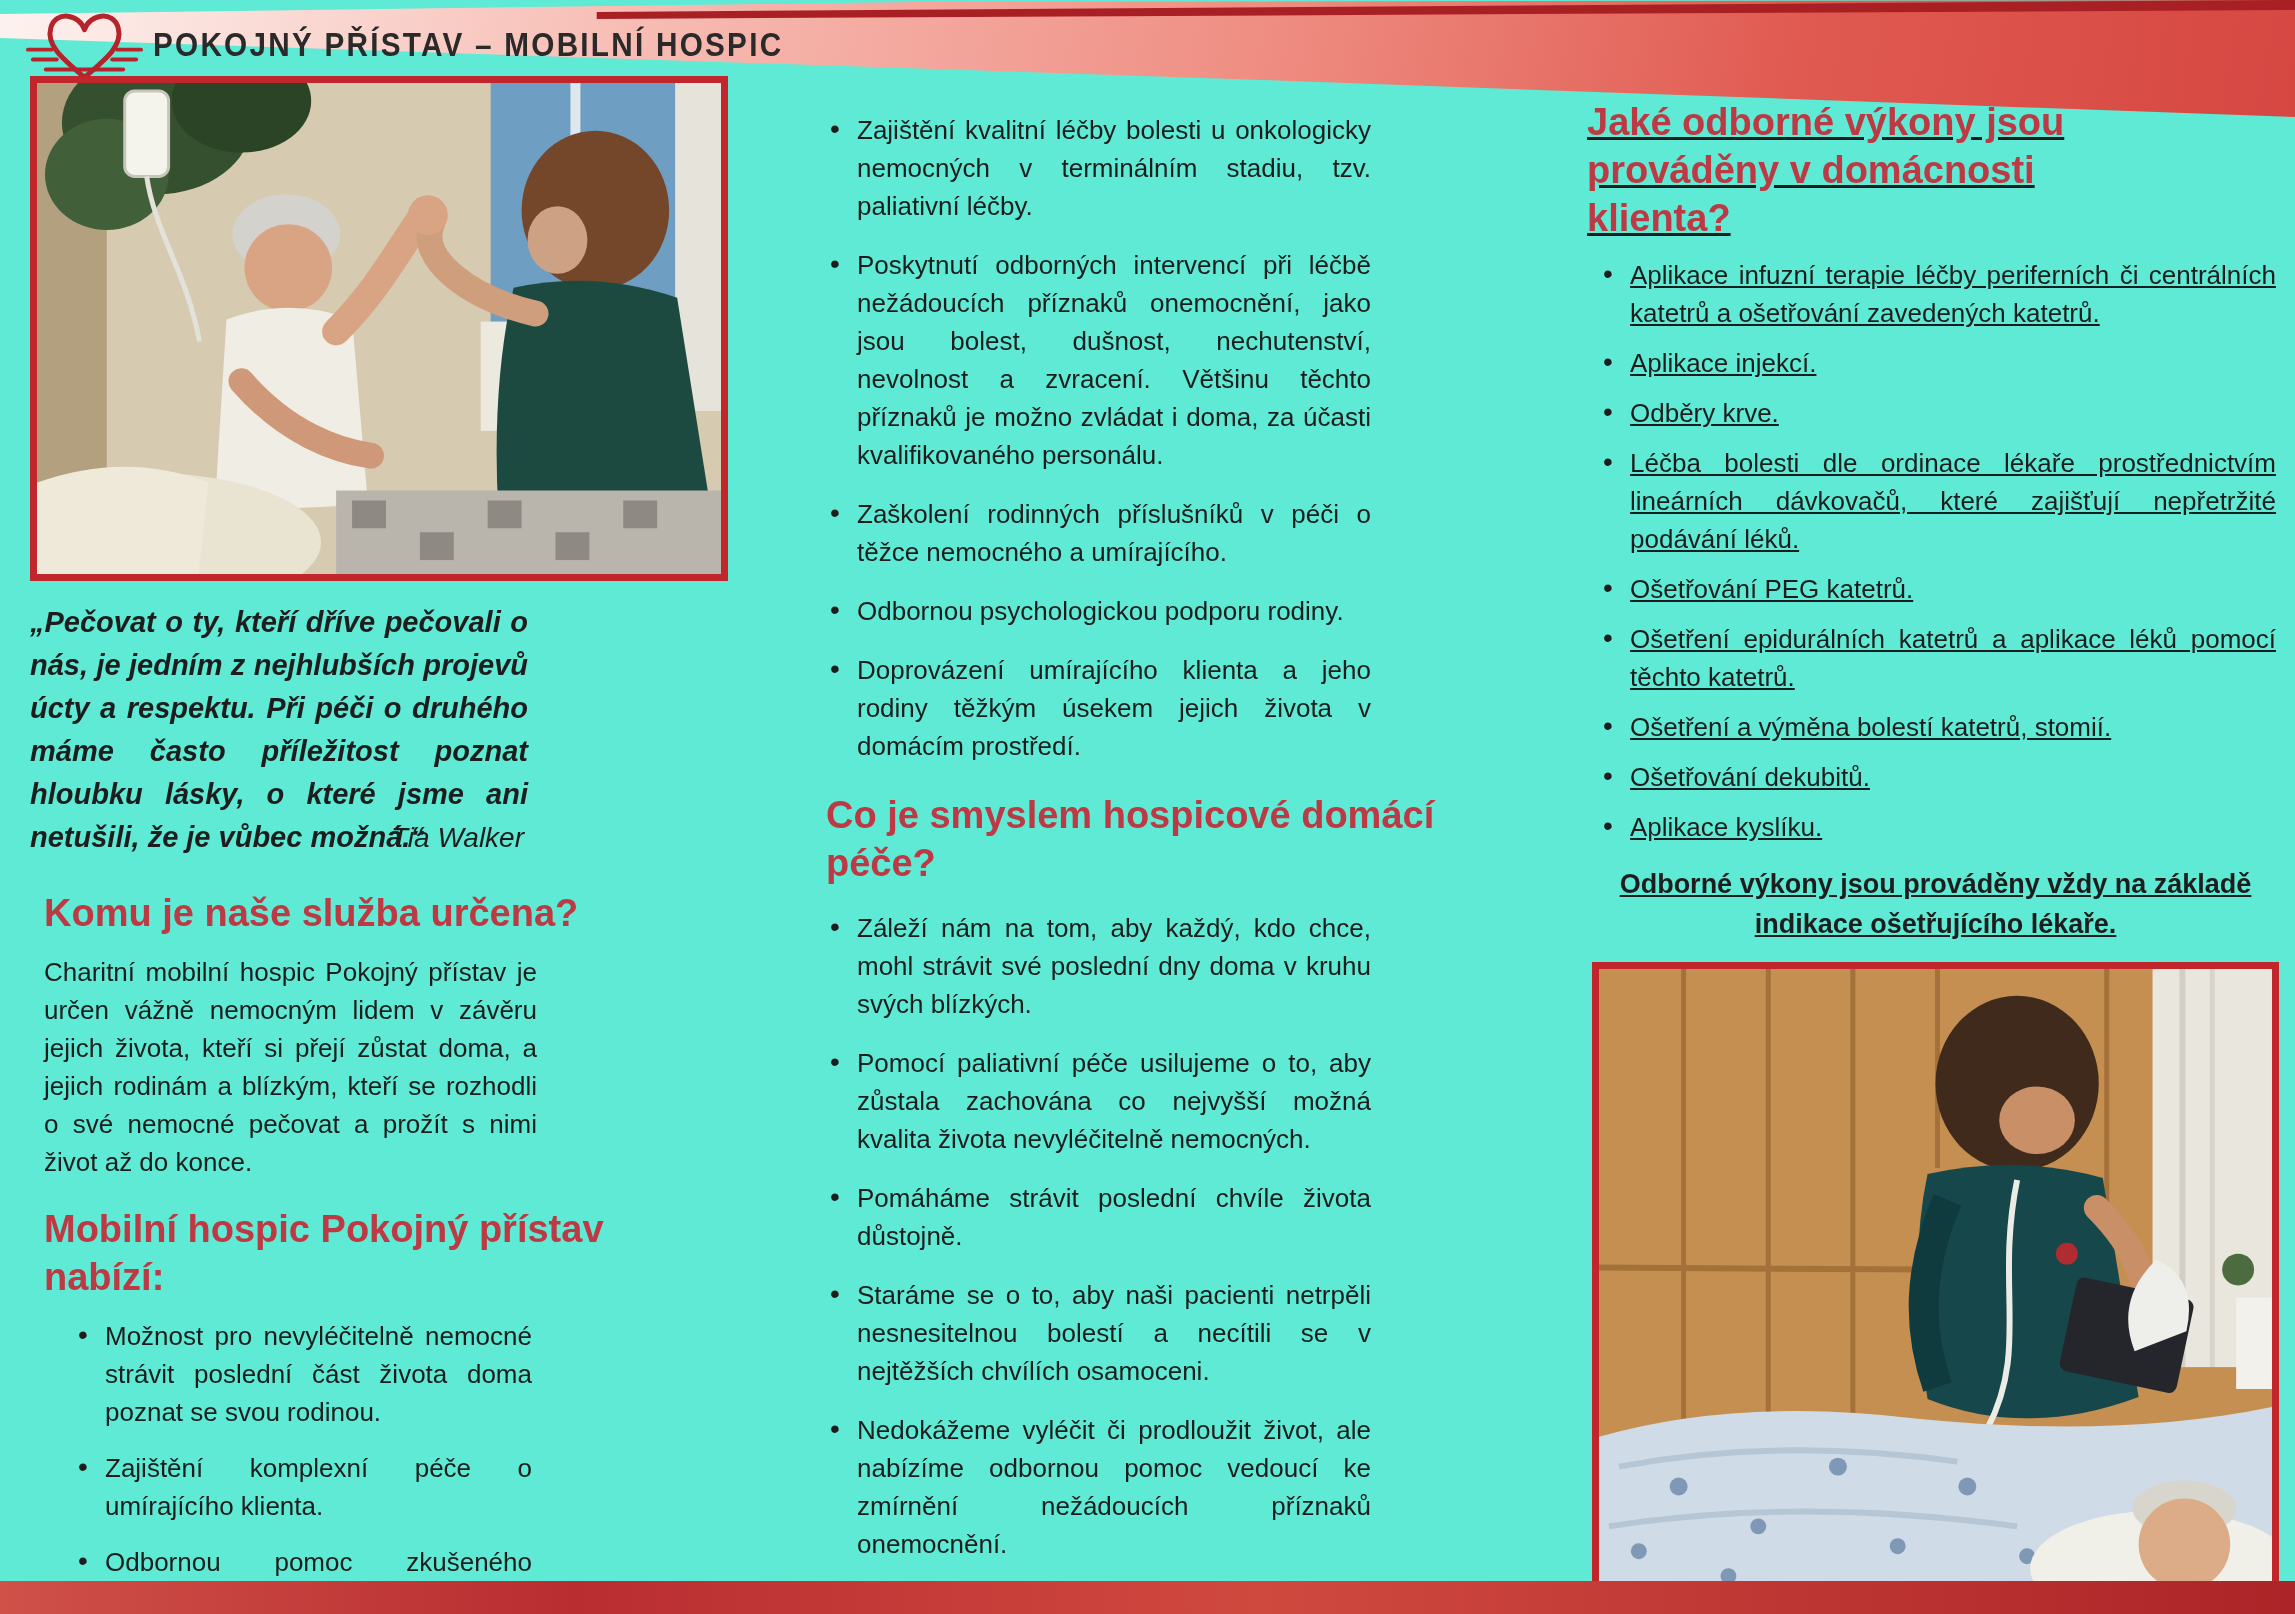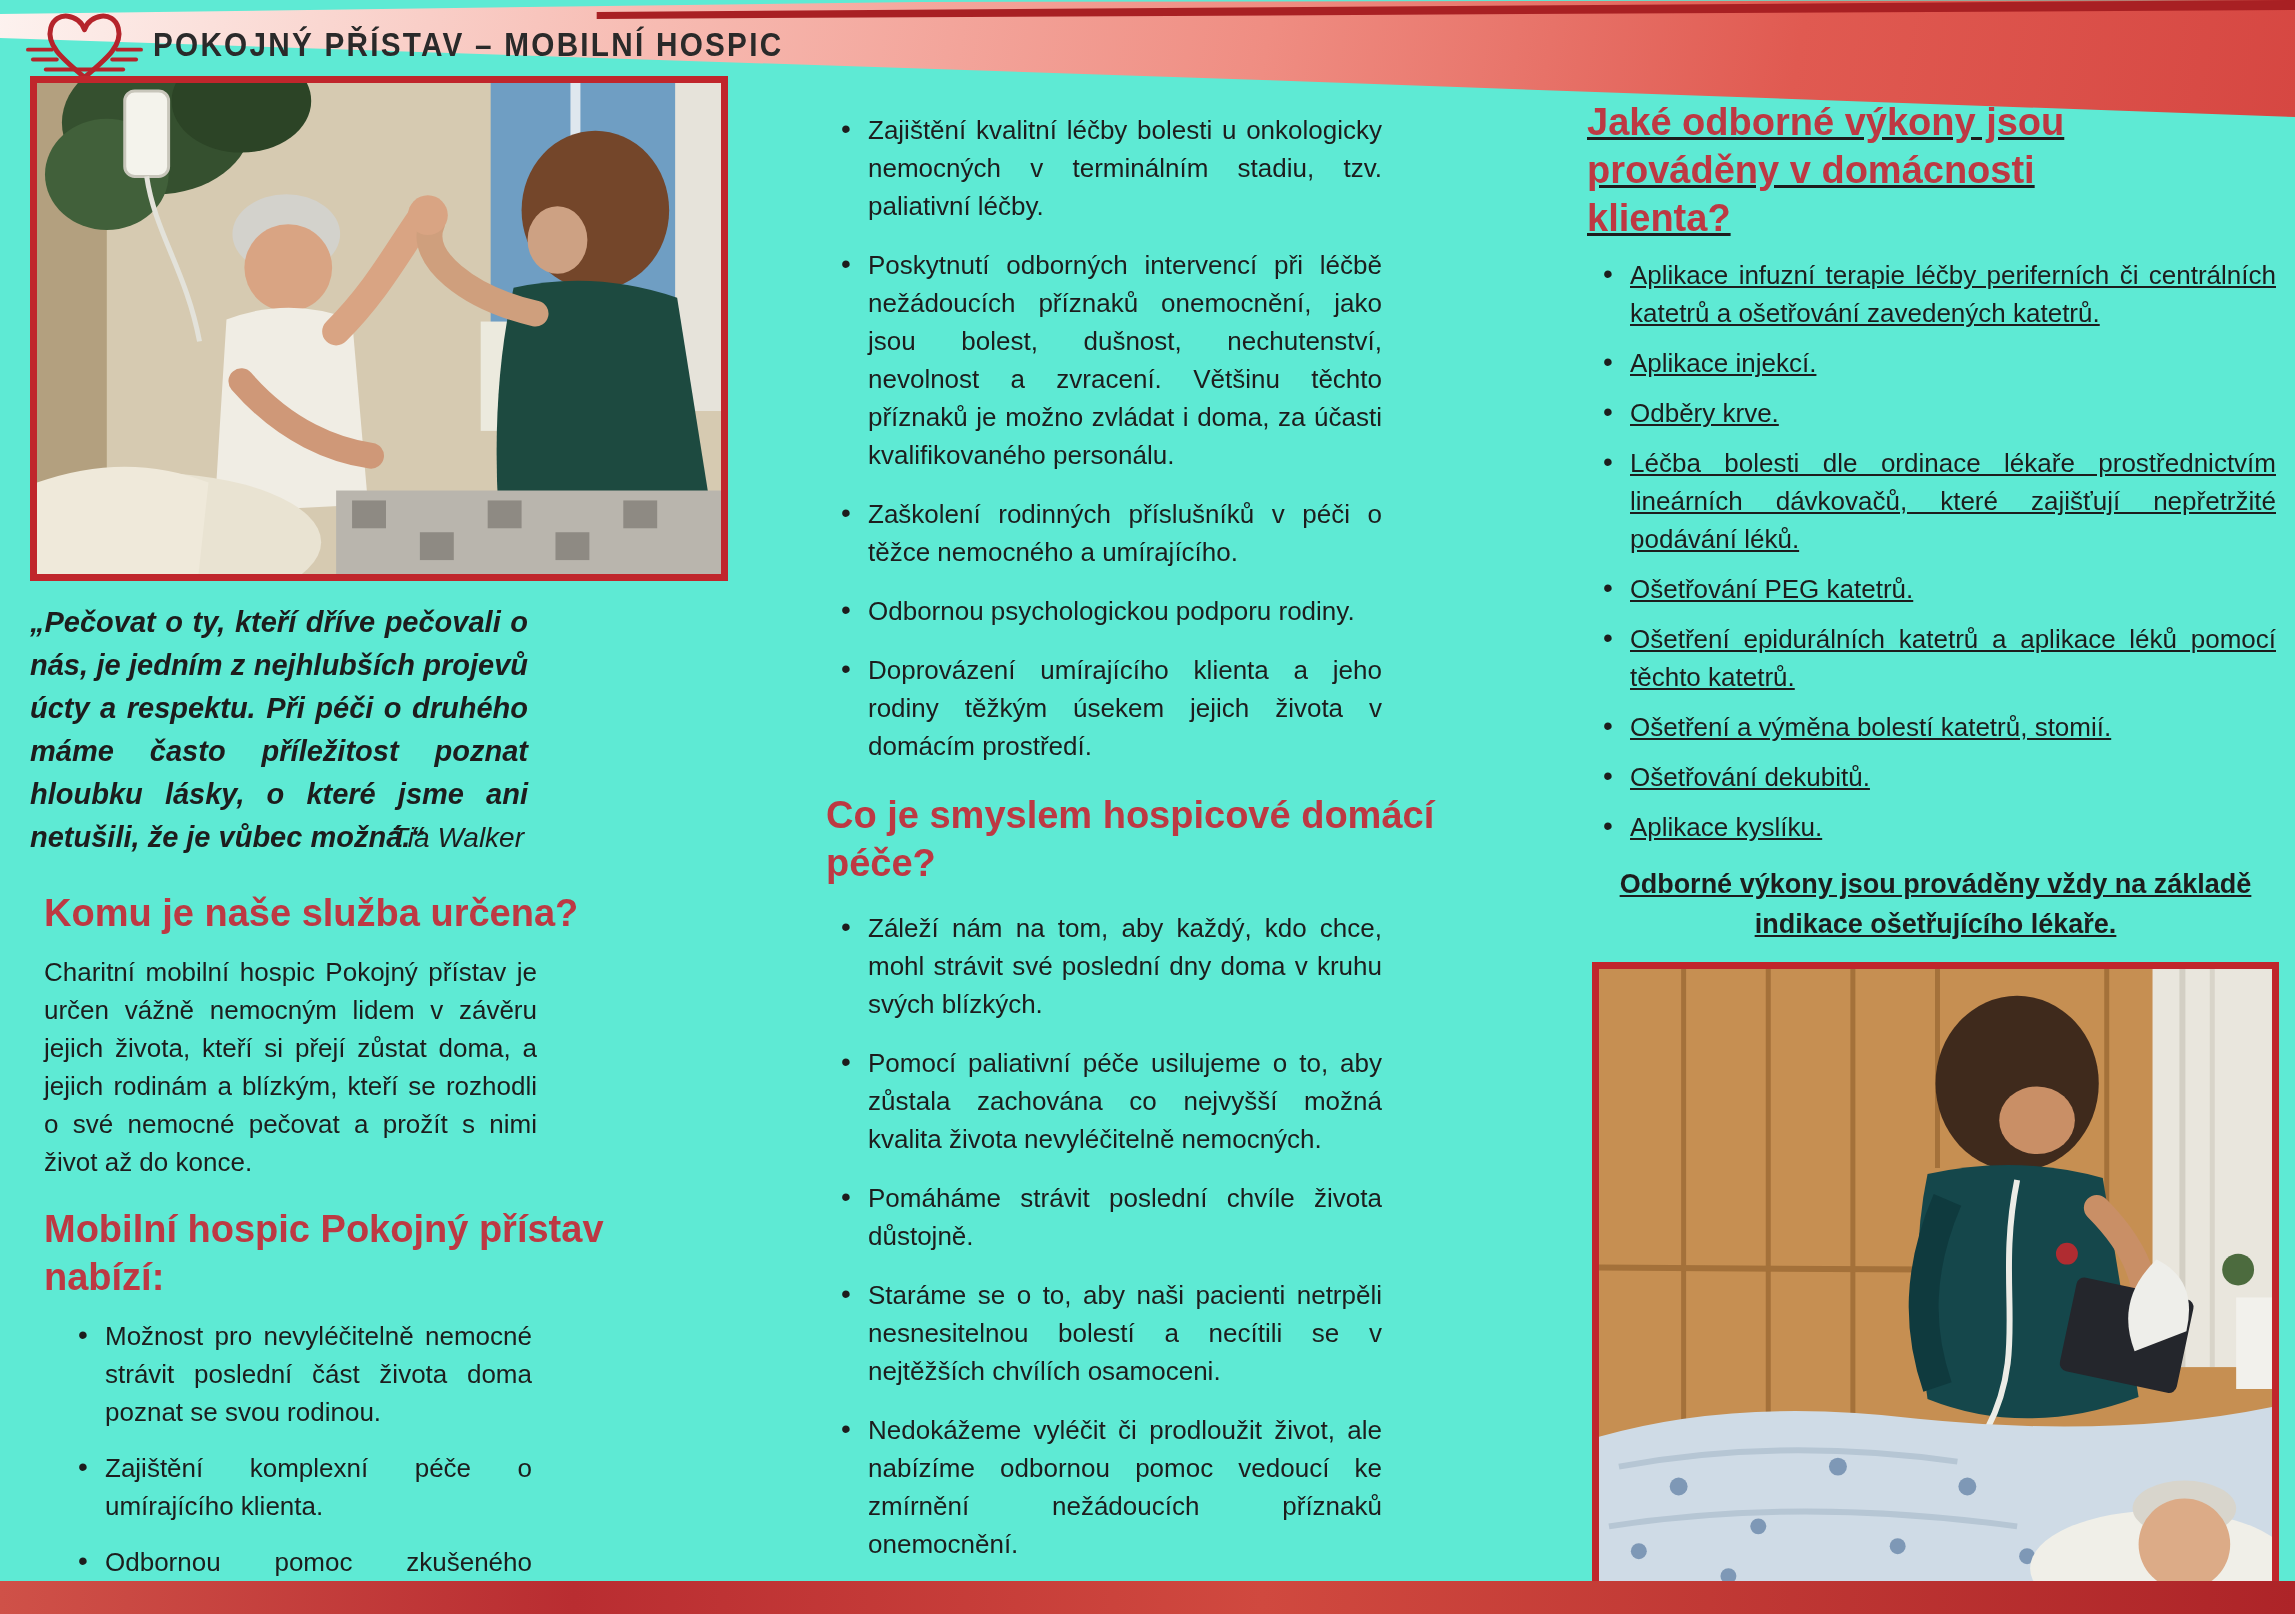--- a/index.html
+++ b/index.html
@@ -56,21 +56,21 @@
   }
   .h-left1{margin:30px 0 0 14px;width:597px;}
   .h-left2{margin:24px 0 0 14px;width:617px;}
   .h-mid{margin:26px 0 0 0;width:612px;}
   .h-right{margin:0;width:597px;}
 
   .paragraph{
     margin:16px 0 0 14px;width:493px;
     font-size:26px;line-height:38px;text-align:justify;
   }
-  ul{list-style:none;margin:11px;padding:0;}
+  ul{list-style:none;margin:0;padding:0;}
   li{
     position:relative;padding-left:31px;
     font-size:26px;line-height:38px;text-align:justify;
   }
   li::before{
     content:"\2022";position:absolute;left:4px;top:-1px;
     font-size:28px;color:#1d1d1d;
   }
   .l-list{margin:16px 0 0 44px;width:458px;}
   .l-list li{margin-bottom:18px;}

